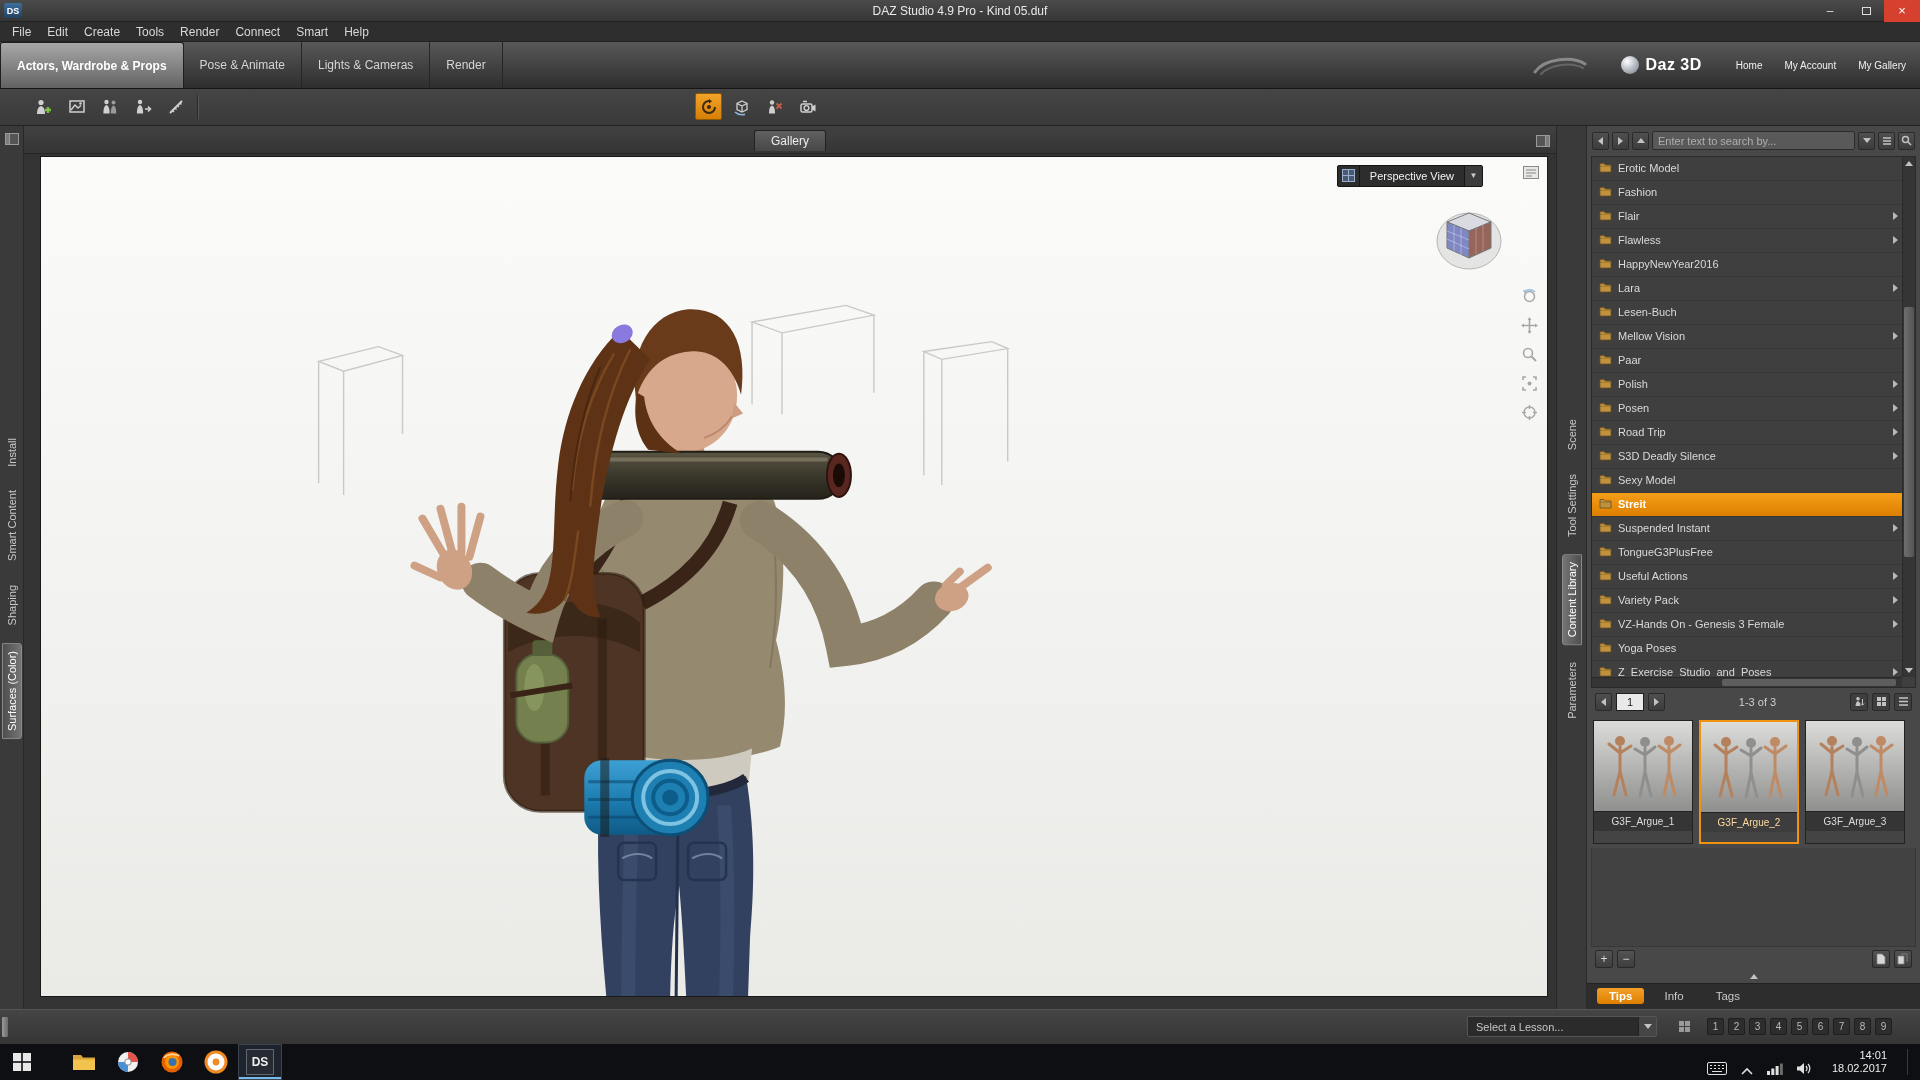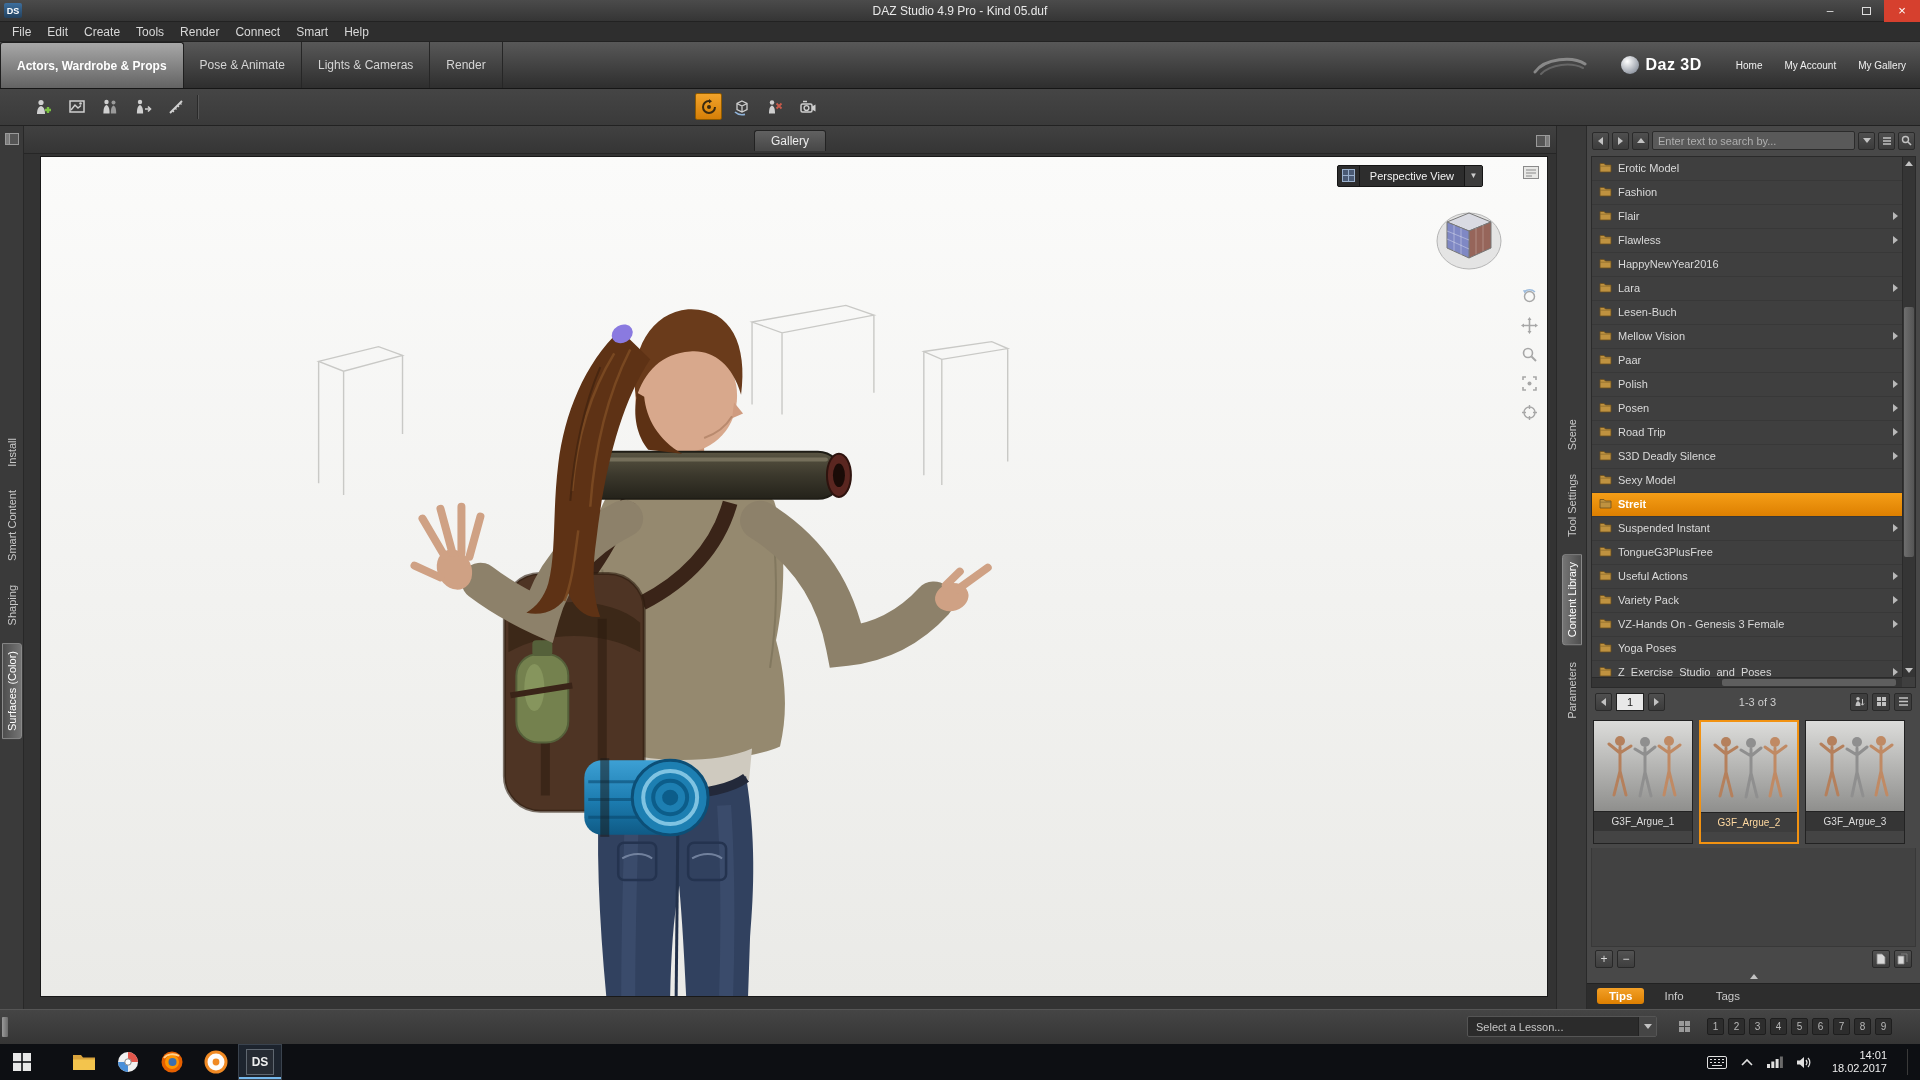--- a/index.html
+++ b/index.html
@@ -119,21 +119,21 @@
   .lesson-arrow{width:18px;height:100%;background:#454545;display:flex;align-items:center;justify-content:center;border-left:1px solid #222;}
   .numrow{display:flex;gap:4px;margin-left:10px;}
   .numbox{width:17px;height:17px;background:#2d2d2d;border:1px solid #1e1e1e;color:#b8b8b8;font-size:10px;display:flex;align-items:center;justify-content:center;border-radius:2px;}
   .grid-ico{width:18px;height:17px;display:flex;align-items:center;justify-content:center;margin-left:14px;}
 
   
   .taskbar{height:36px;background:#0d0f13;display:flex;align-items:center;}
   .tb-app{width:44px;height:36px;display:flex;align-items:center;justify-content:center;}
   .tb-app.active-app{background:#1d242e;box-shadow:inset 0 -2px 0 #76b9ed;border:1px solid #3a434e;}
   .ds-tile{width:28px;height:26px;background:#262b33;border:1px solid #5f6770;color:#eee;font-weight:bold;font-size:12px;display:flex;align-items:center;justify-content:center;}
-  .tray{margin-left:auto;display:flex;align-items:center;gap:14px;padding-right:8px;}
+  .tray{margin-left:auto;display:flex;align-items:flex-end;gap:14px;padding-right:8px;}
   .tray-ico{display:flex;align-items:center;justify-content:center;color:#e3e3e3;font-size:12px;}
   .clock{color:#eee;font-size:11px;text-align:right;line-height:13px;padding-left:6px;}
   .peek{width:5px;align-self:stretch;border-left:1px solid #3a3a3a;margin-left:6px;}
 </style>
 </head>
 <body>
 
 <div class="screen">
 
   <div class="titlebar">

